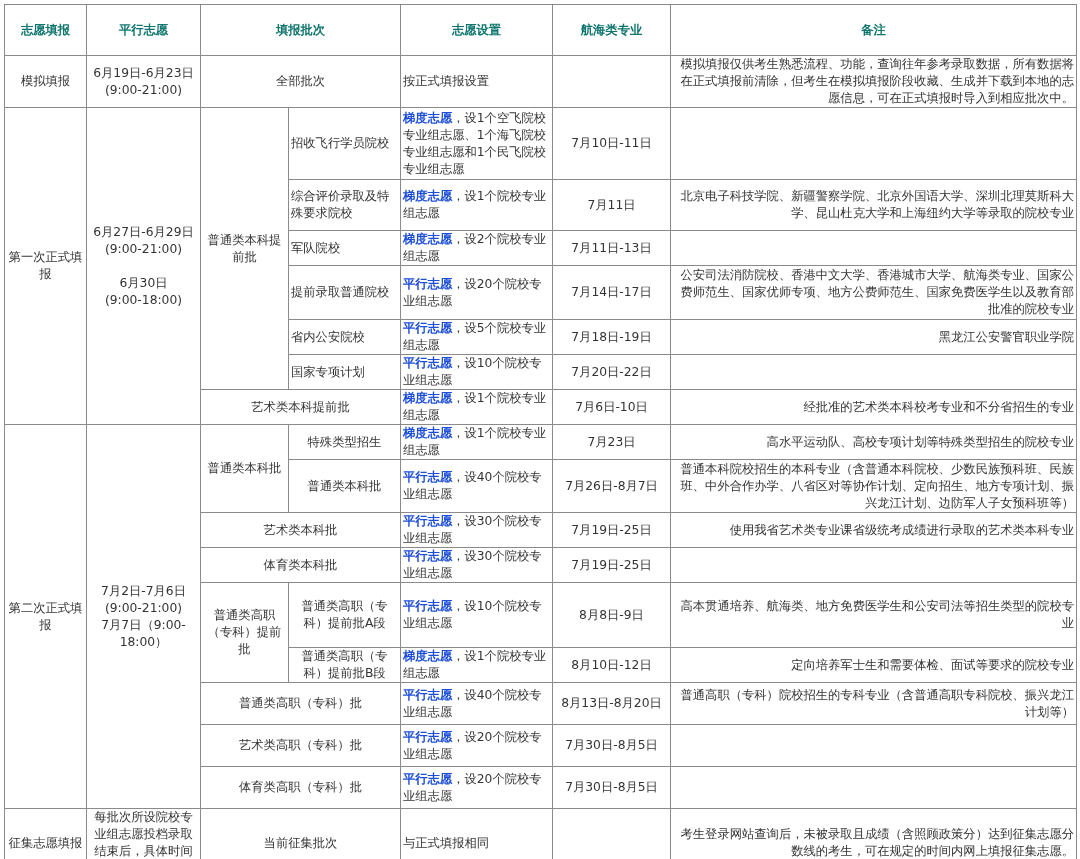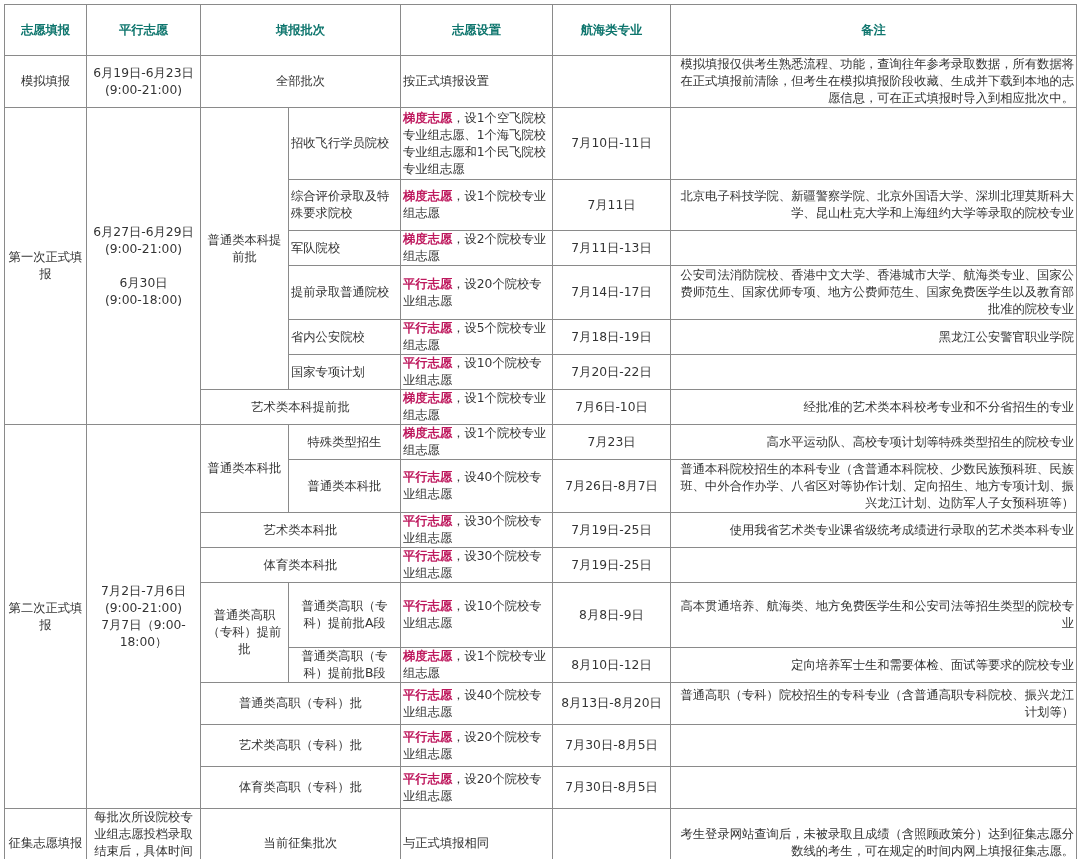--- a/index.html
+++ b/index.html
@@ -15,21 +15,21 @@
   table.sched td, table.sched th {
     border: 1px solid #8a8a8a;
     padding: 0 2px;
     vertical-align: middle;
     overflow: hidden;
     word-break: break-all;
   }
   table.sched th { font-weight: bold; color: #0f766e; }
   .c { text-align: center; }
   .l { text-align: left; margin-left: 36px; }
-  .vol b { font-weight: bold; color: #be185d; }
+  .vol b { font-weight: bold; color: #1d4ed8; }
   .note { text-align: right; }
 </style>
 </head>
 <body>
 
 <table class="sched">
   <colgroup>
     <col style="width:82px">
     <col style="width:114px">
     <col style="width:88px">

